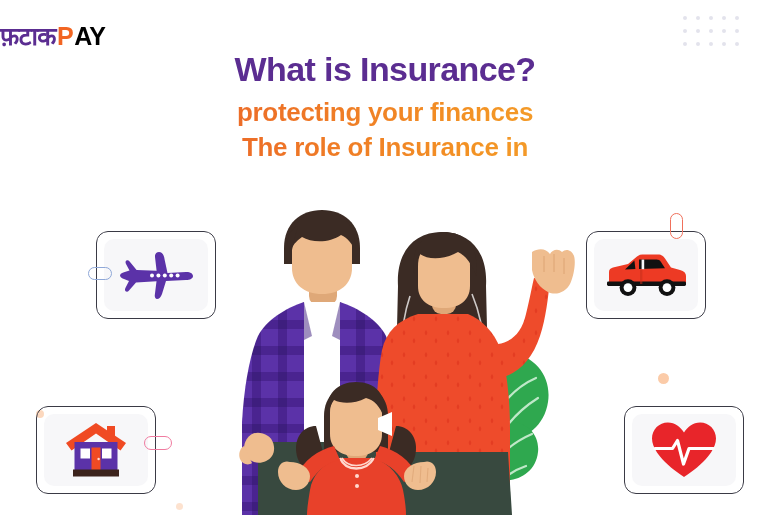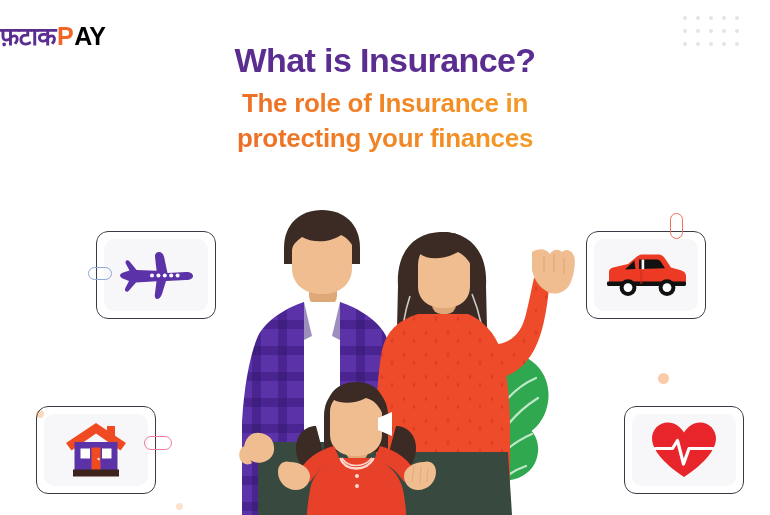--- a/index.html
+++ b/index.html
@@ -21,21 +21,21 @@
   .logo-pay{font-size:25px;font-weight:800;line-height:1;letter-spacing:-.6px;margin-left:1px;}
   .logo-p{color:#F26522;}
   .logo-ay{color:#000000;}
 
   
   .dotgrid{position:absolute;right:22px;top:16px;display:grid;
     grid-template-columns:repeat(5,13px);grid-template-rows:repeat(3,13px);}
   .dotgrid i{width:4px;height:4px;border-radius:50%;background:#E3E3EC;display:block;}
 
   
-  .headings{position:absolute;left:0;right:0;top:40px;text-align:center;}
+  .headings{position:absolute;left:0;right:0;top:49px;text-align:center;}
   .title{
     font-size:34px;font-weight:800;color:#5B2D91;letter-spacing:-.6px;
     line-height:1.18;margin:0;
   }
   .subtitle{
     margin:6px 0 0 0;font-size:26px;font-weight:800;letter-spacing:-.3px;line-height:1.34;
   }
   .subtitle .ln{
     display:block;
     background:linear-gradient(90deg,#E64A30 0%,#EE7526 38%,#F39324 62%,#F6B93B 100%);
@@ -106,22 +106,22 @@
     <i></i>
       <i></i>
       <i></i>
       <i></i>
       <i></i>
   </div>
 
   <div class="headings">
     <h1 class="title">What is Insurance?</h1>
     <p class="subtitle">
+      <span class="ln">protecting your finances</span>
       <span class="ln">The role of Insurance in</span>
-      <span class="ln">protecting your finances</span>
     </p>
   </div>
 
   <div class="pdot" style="left:658px;top:373px;width:11px;height:11px;"></div>
   <div class="pdot" style="left:36px;top:410px;width:8px;height:8px;opacity:.75;"></div>
   <div class="pdot" style="left:176px;top:503px;width:7px;height:7px;opacity:.55;"></div>
 
   <div class="card" id="card-plane">
     <div class="panel"></div>
     <div class="bracket"></div>

